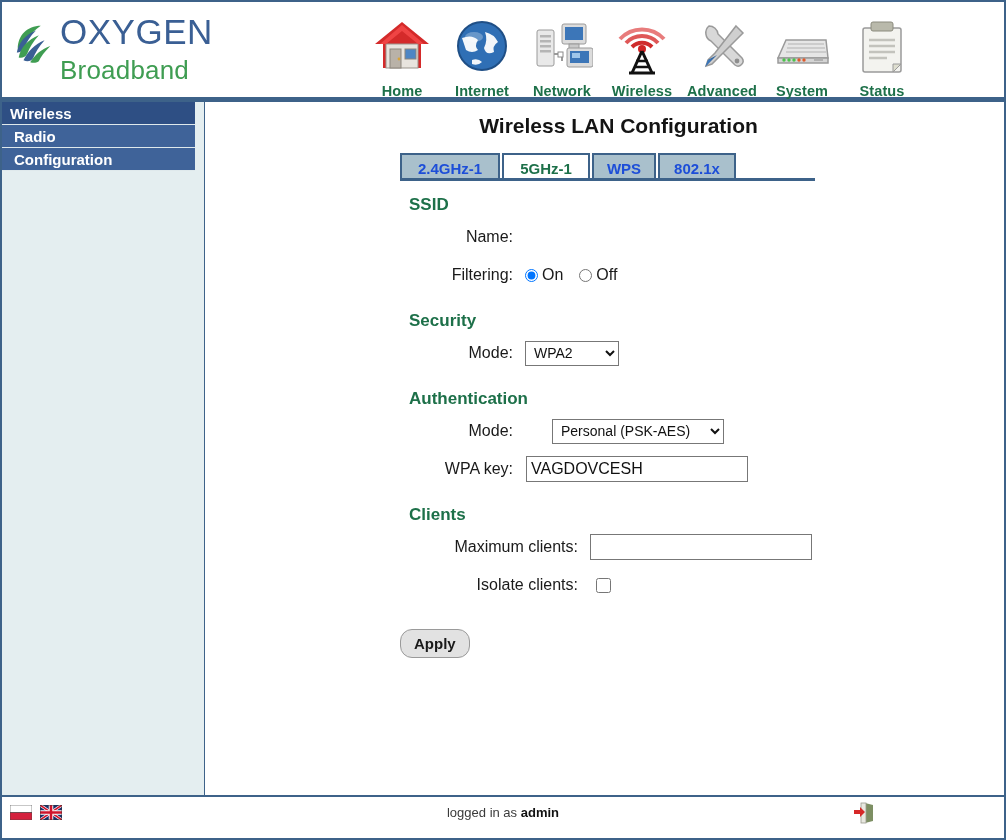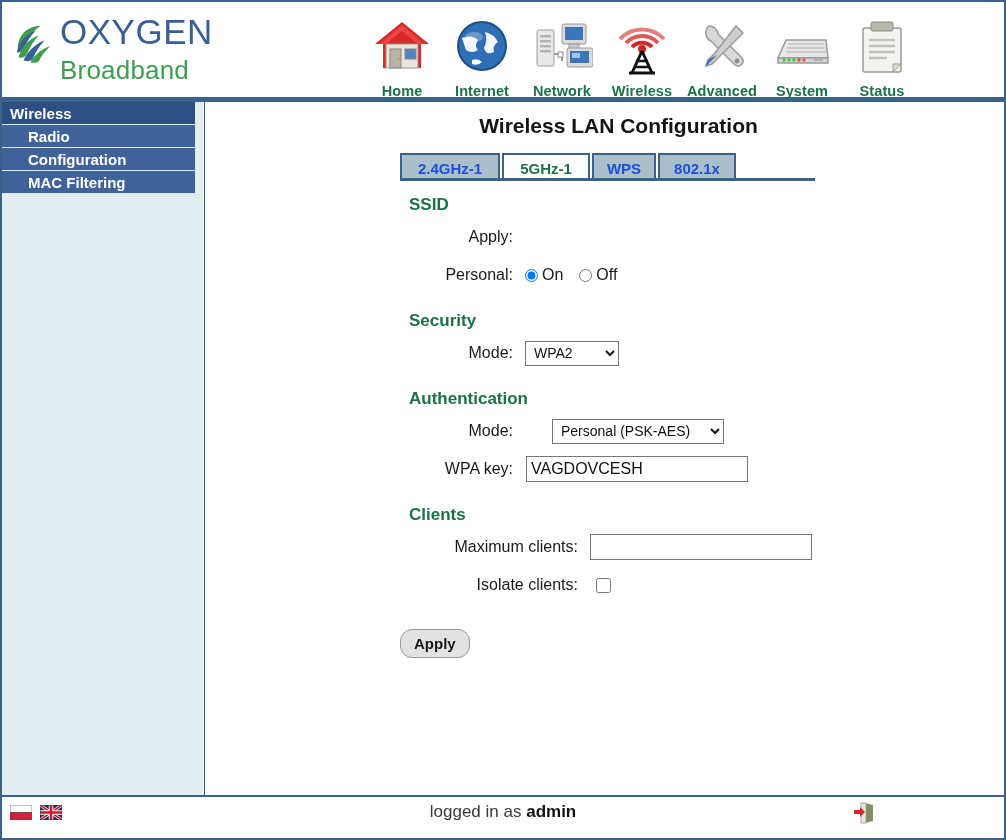--- a/index.html
+++ b/index.html
@@ -91,21 +91,21 @@
     border-right: 1px solid #3d6289;
     box-sizing: border-box;
   }
   .side-item {
     width: 193px;
     height: 23px;
     line-height: 23px;
     color: #ffffff;
     font-weight: bold;
     font-size: 15px;
-    padding-left: 26px;
+    padding-left: 12px;
     box-sizing: border-box;
     border-bottom: 1px solid #dfe9ec;
     cursor: pointer;
   }
   .side-item.head {
     background: #2e4f84;
     padding-left: 8px;
   }
   .side-item.sub { background: #3f6399; }
 
@@ -236,21 +236,21 @@
     background: #ffffff;
     display: flex;
     align-items: center;
   }
   .flags { display: flex; gap: 8px; margin-left: 8px; }
   .flag { width: 22px; height: 15px; display: block; cursor: pointer; }
   .footer-status {
     position: absolute;
     left: 0; right: 0;
     text-align: center;
-    font-size: 17px;
+    font-size: 13px;
     color: #3a3a3a;
   }
   .footer-status b { color: #111; }
   .logout {
     position: absolute;
     right: 128px;
     top: 3px;
     width: 24px;
     height: 24px;
     cursor: pointer;
@@ -387,21 +387,20 @@
 
     </div>
   </div>
 
   <div class="body-area">
 
     <div class="sidebar">
       <div class="side-item head">Wireless</div>
       <div class="side-item sub">Radio</div>
       <div class="side-item sub">Configuration</div>
-      <div class="side-item sub">MAC Filtering</div>
     </div>
 
     <div class="content">
 
       <div class="page-title">Wireless LAN Configuration</div>
 
       <div class="tabstrip">
         <div class="tabs-row">
           <div class="tab inactive" style="width:100px">2.4GHz-1</div>
           <div class="tab active" style="width:88px">5GHz-1</div>
@@ -409,25 +408,25 @@
           <div class="tab inactive" style="width:78px">802.1x</div>
         </div>
         <div class="tab-underline"></div>
       </div>
 
       <div class="form">
 
         <div class="section-title">SSID</div>
 
         <div class="row">
-          <div class="lbl w115">Apply:</div>
+          <div class="lbl w115">Name:</div>
         </div>
 
         <div class="row" style="margin-bottom:22px">
-          <div class="lbl w115">Personal:</div>
+          <div class="lbl w115">Filtering:</div>
           <div class="radio-group">
             <label class="radio-item">
               <input type="radio" name="broadcast" checked="" style="">
               <span>On</span>
             </label>
             <label class="radio-item">
               <input type="radio" name="broadcast" style="">
               <span>Off</span>
             </label>
           </div>

